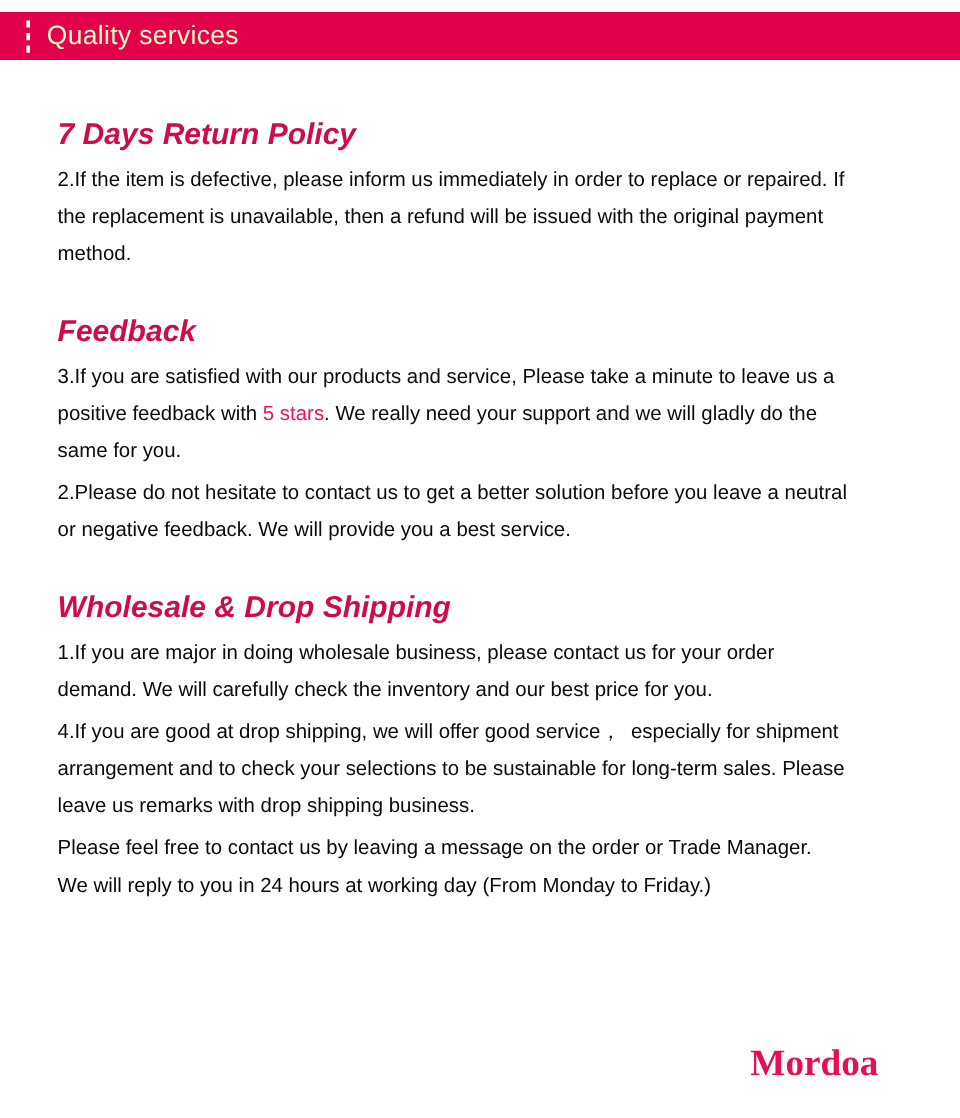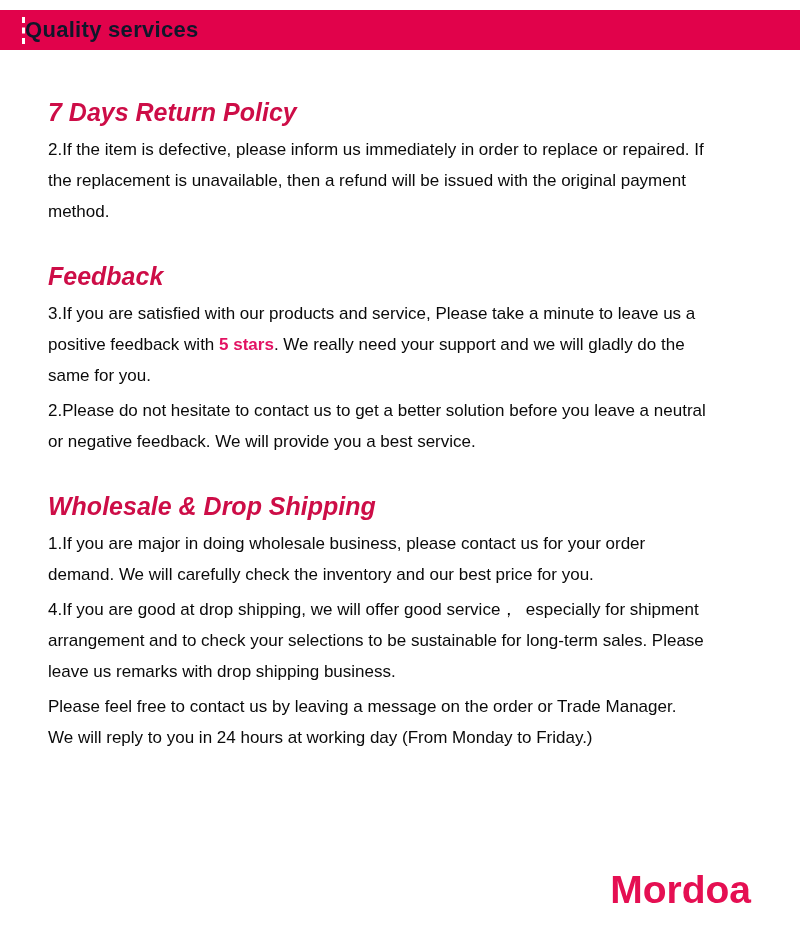--- a/index.html
+++ b/index.html
@@ -26,24 +26,25 @@
     align-items: center;
   }
   .band .dash {
     display: inline-block;
     height: 27px;
     width: 0;
     border-left: 3px dashed #ffffff;
     margin-left: 22px;
   }
   .band-title {
-    color: #0f172a;
+    color: #fef9c3;
     font-size: 22px;
     letter-spacing: 0.3px;
-    font-weight: 700;
+    margin-left: 14px;
+    font-weight: 400;
   }
   .content {
     padding: 0 50px 0 48px;
     margin-top: 16px;
   }
   section { margin: 0; }
   h2 {
     font-style: italic;
     font-weight: bold;
     font-size: 25px;
@@ -54,28 +55,28 @@
   }
   section:first-of-type h2 { padding-top: 32px; }
   p {
     font-size: 17px;
     line-height: 31px;
     margin: 0 0 4px 0;
     white-space: pre-line;
   }
   .hl {
     color: var(--highlight-color, #E31263);
-    font-weight: bold;
+    font-weight: normal;
   }
   .brand {
     position: absolute;
-    right: 49px;
+    right: 68px;
     top: 868px;
-    font-family: Liberation Sans, sans-serif;
-    font-size: 39px;
+    font-family: Liberation Serif, serif;
+    font-size: 31px;
     font-weight: 600;
     color: var(--brand-color, #E50F52);
   }
 </style>
 </head>
 <body>
 
 <div class="page">
 
   <div class="band">

